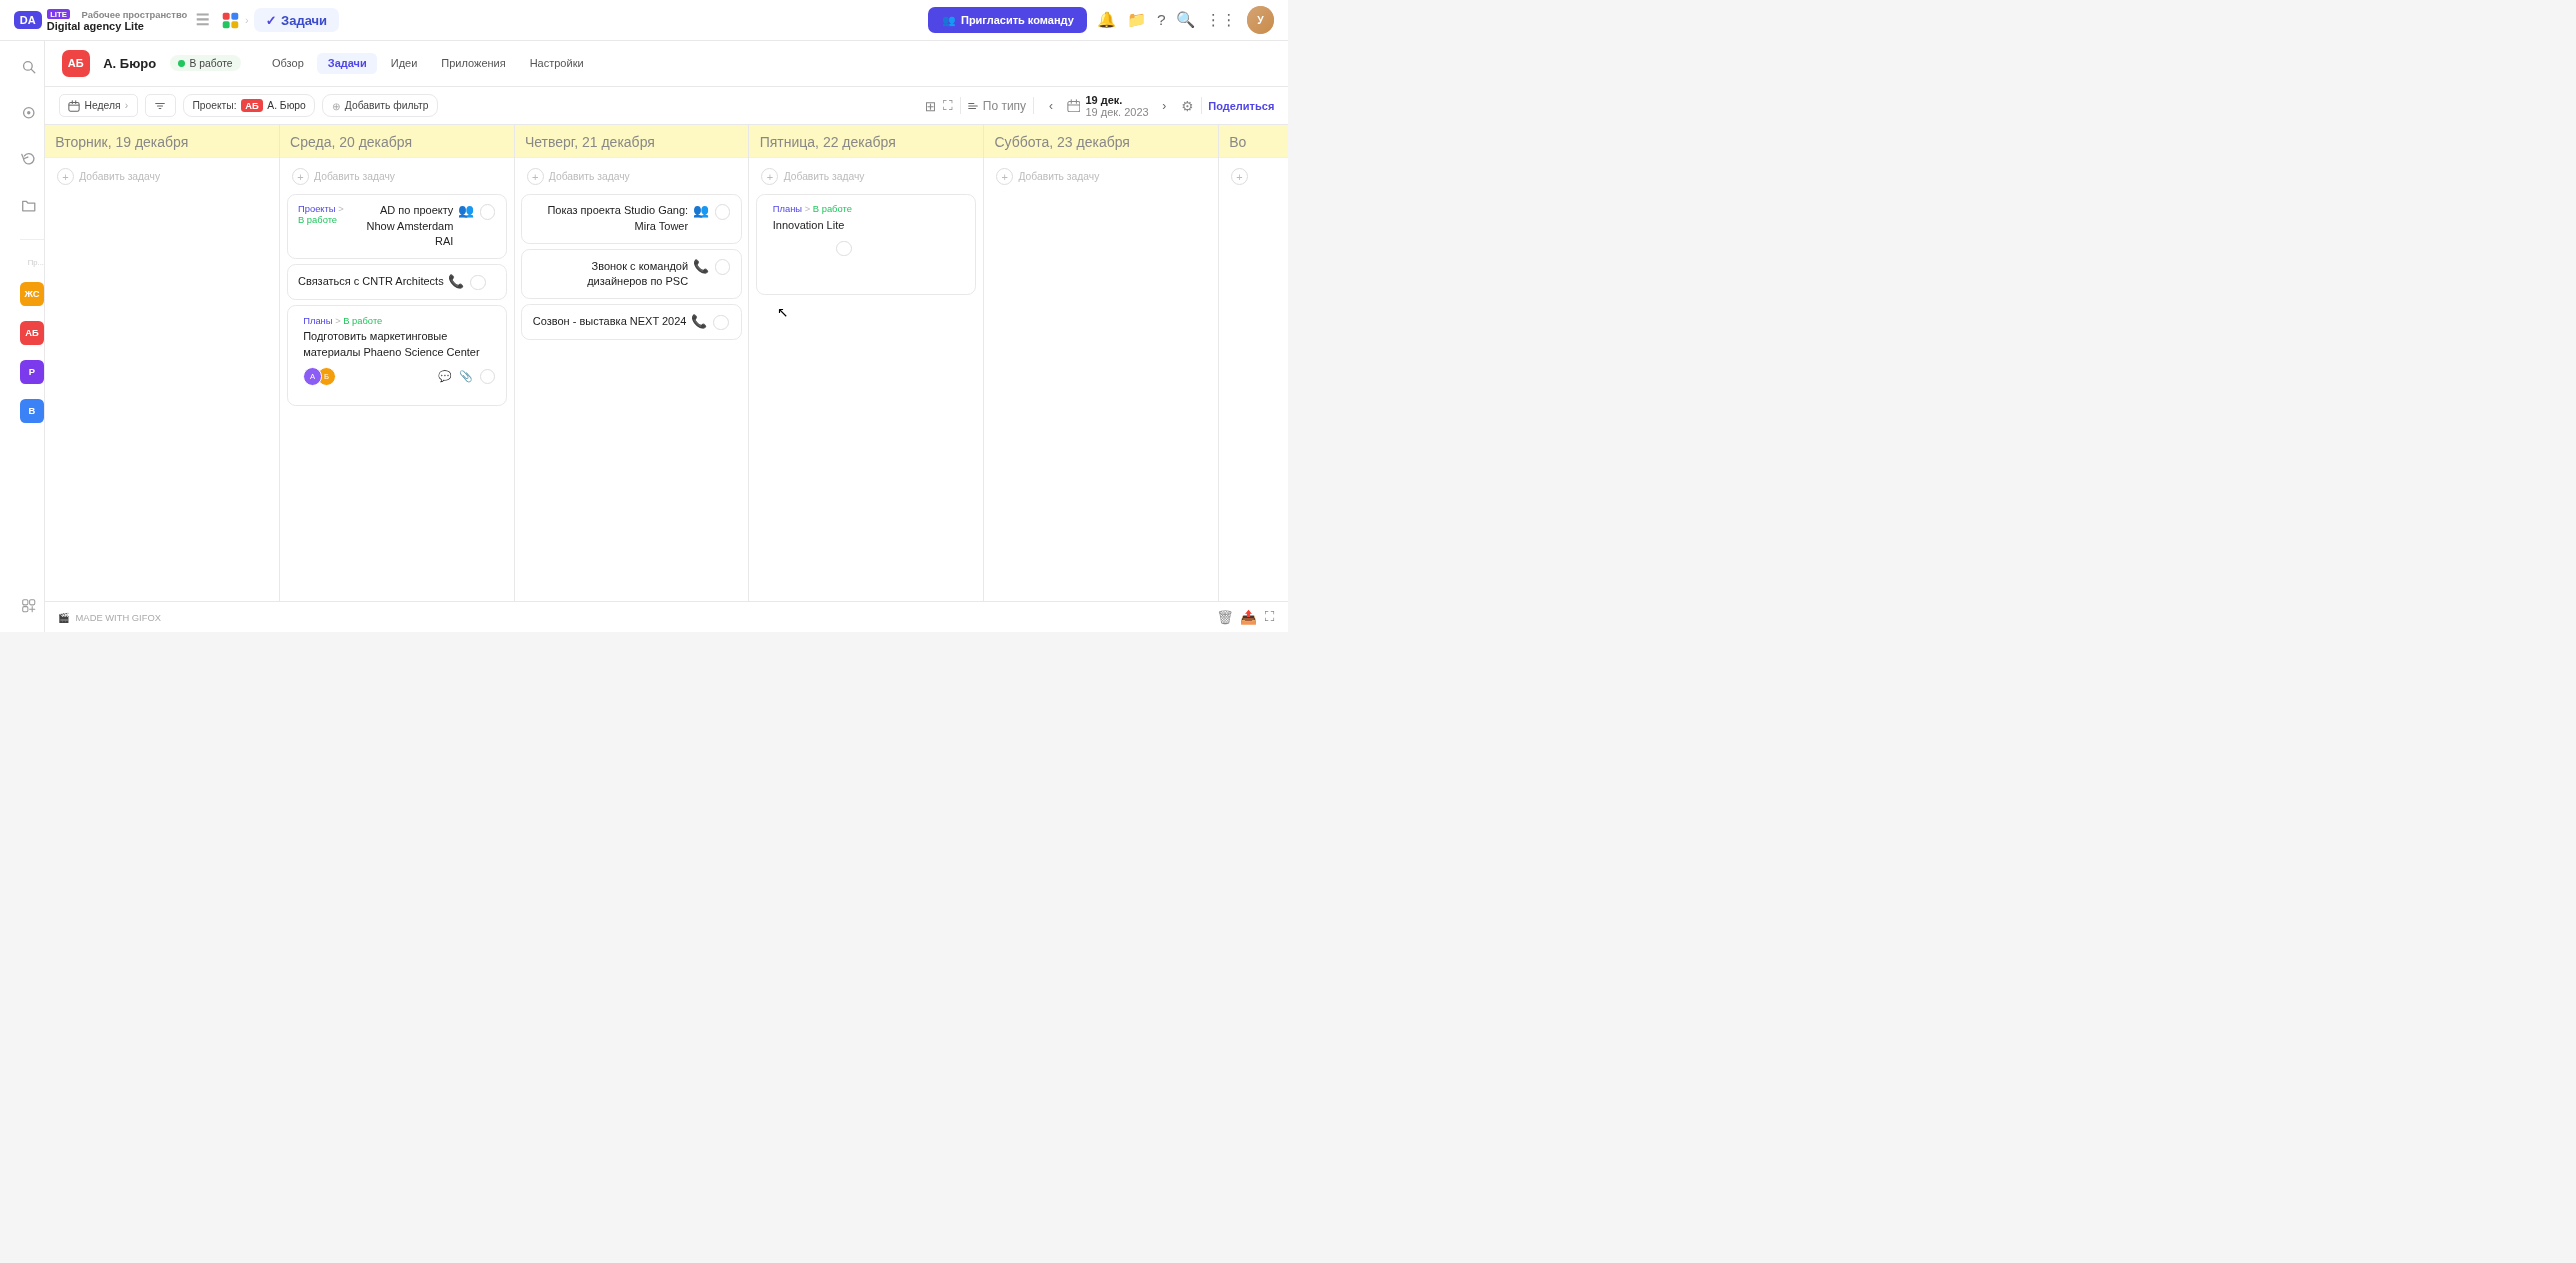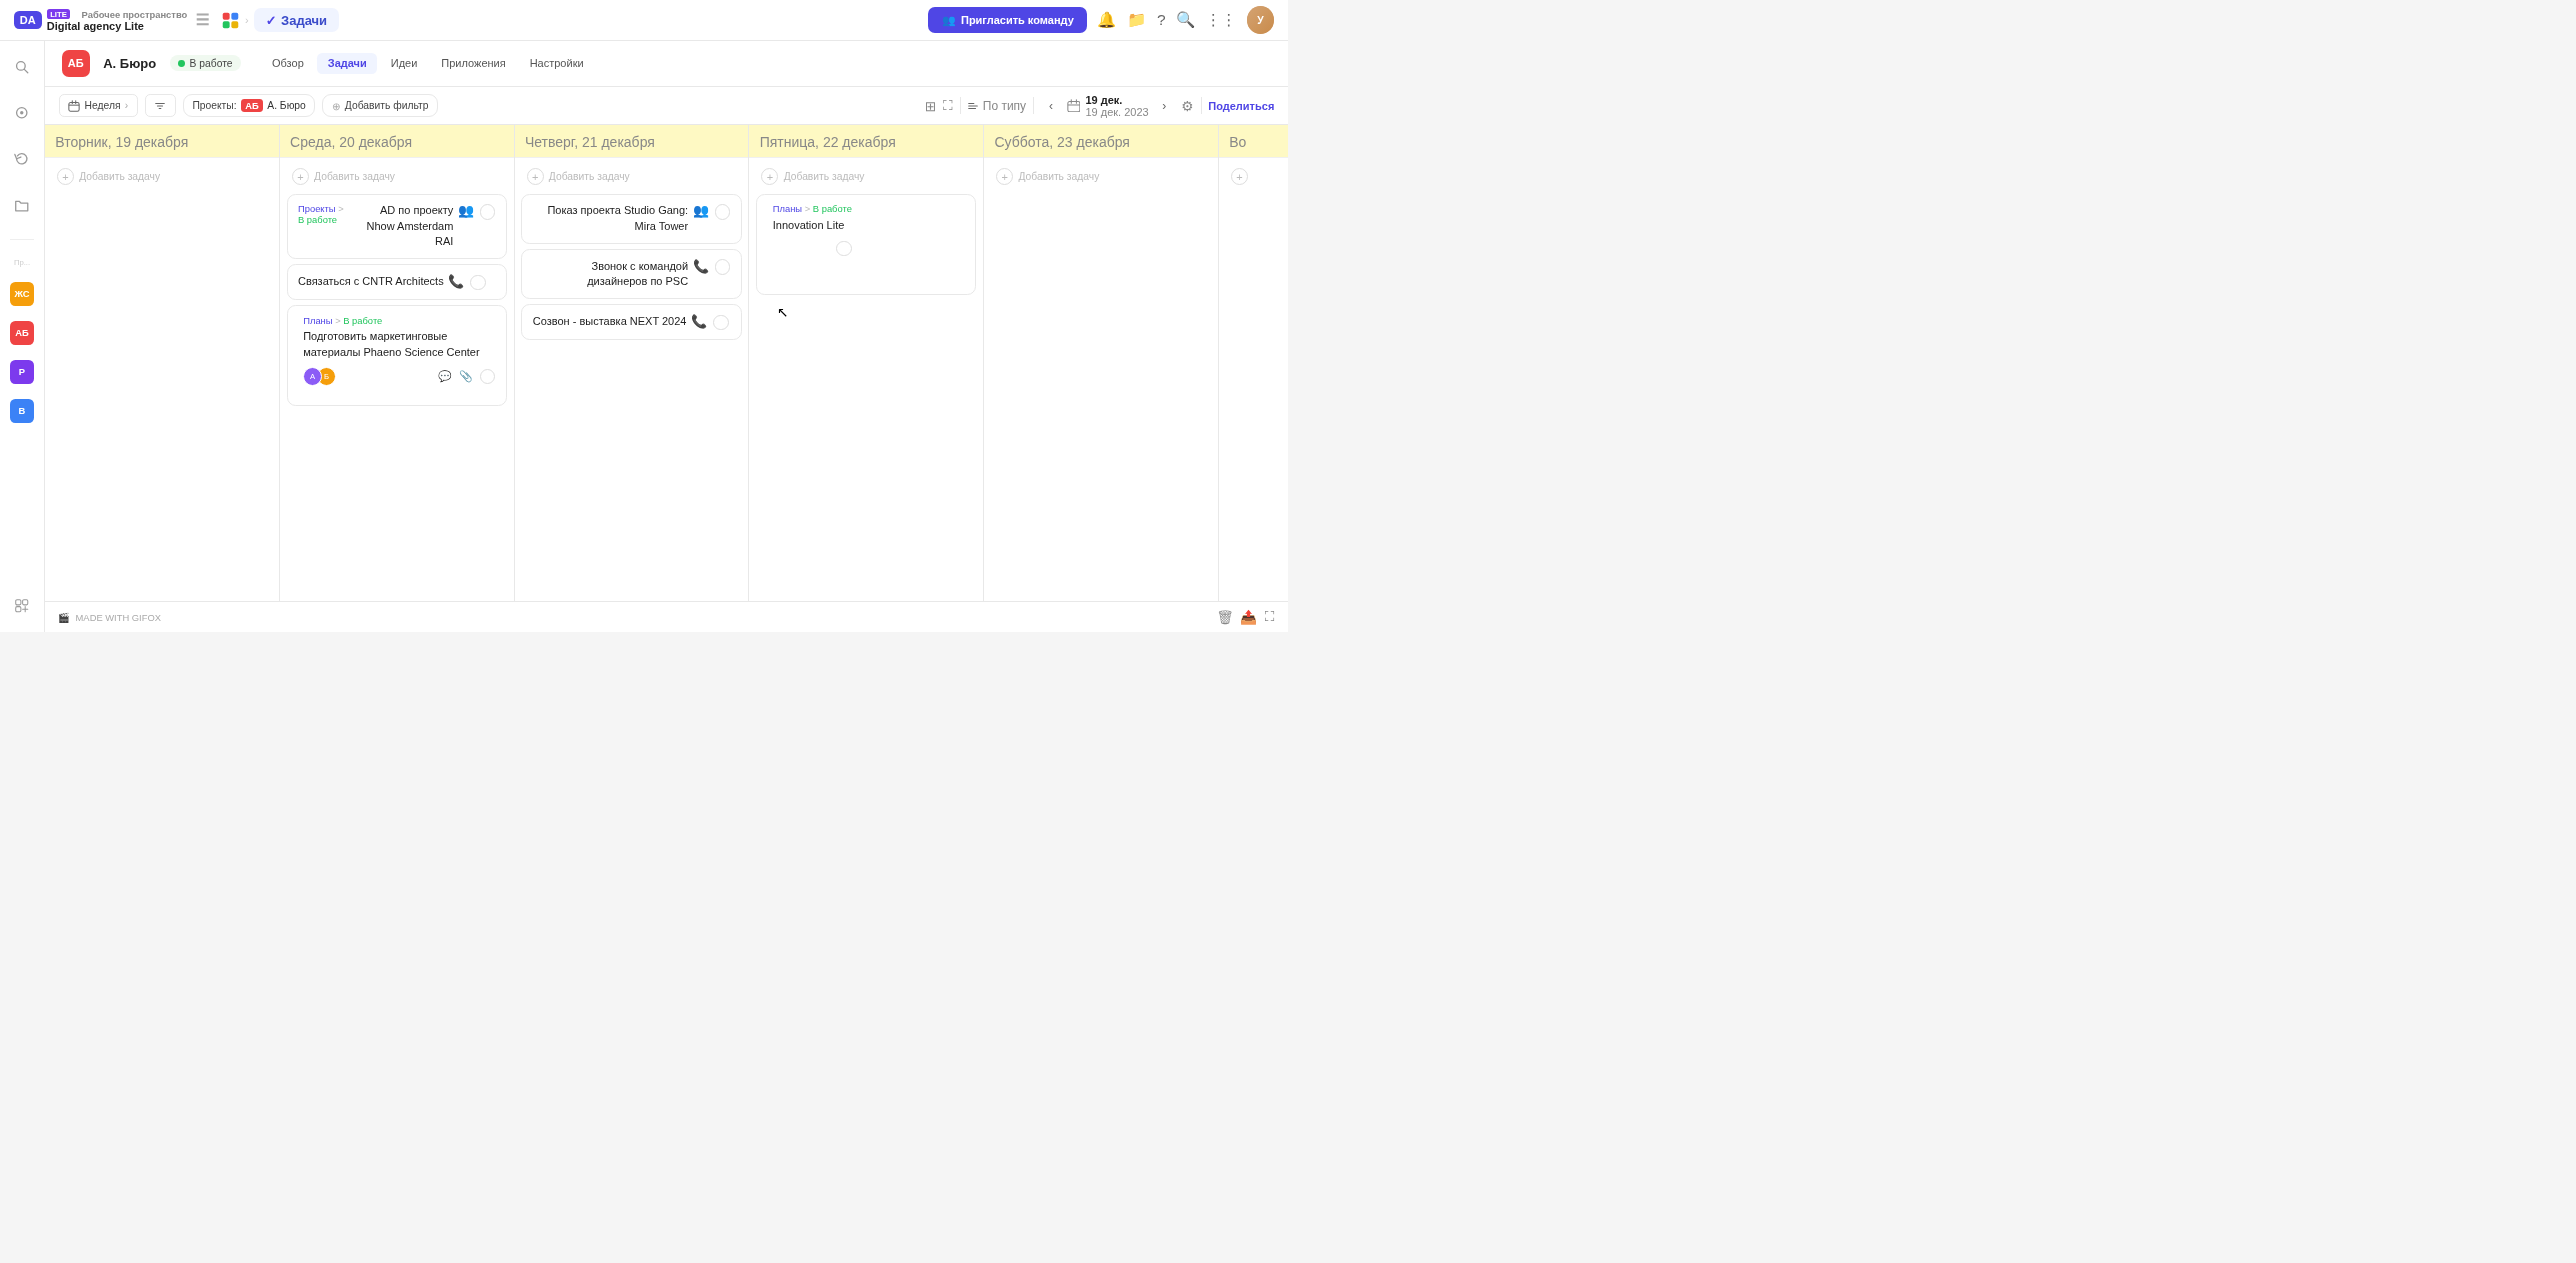--- a/index.html
+++ b/index.html
@@ -12,21 +12,21 @@
     .breadcrumb-apps { display: flex; gap: 2.6px; align-items: center; cursor: pointer; }
     .breadcrumb-sep { color: #ccc; }
     .breadcrumb-tasks { display: flex; align-items: center; gap: 4.3px; background: #f0f4ff; border-radius: 6.9px; padding: 4.3px 12px; font-weight: 600; color: #3b4cca; font-size: 13px; }
     .topbar-right { margin-left: auto; display: flex; align-items: center; gap: 10.3px; }
     .invite-btn { display: flex; align-items: center; gap: 5.2px; background: #4f46e5; color: #fff; border: none; border-radius: 6.9px; padding: 6.9px 13.7px; font-size: 11px; font-weight: 600; cursor: pointer; }
     .topbar-icon { color: #666; font-size: 15.5px; cursor: pointer; }
     .avatar { width: 27.5px; height: 27.5px; border-radius: 50%; background: #d4a373; display: flex; align-items: center; justify-content: center; overflow: hidden; }
 
     
     .layout { display: flex; height: calc(632px - 41px); }
-    .sidebar { width: 45px; background: #fff; border-right: 0.9px solid #e8e8e8; display: flex; flex-direction: column; align-items: center; padding: 10.3px 0; gap: 15px; }
+    .sidebar { width: 45px; background: #fff; border-right: 0.9px solid #e8e8e8; display: flex; flex-direction: column; align-items: flex-end; padding: 10.3px 0; gap: 15px; }
     .sidebar-icon { width: 31px; height: 31px; border-radius: 6.9px; display: flex; align-items: center; justify-content: center; cursor: pointer; color: #888; font-size: 13.7px; }
     .sidebar-avatar-sm { width: 24px; height: 24px; border-radius: 5.2px; display: flex; align-items: center; justify-content: center; font-size: 9.4px; font-weight: 700; color: #fff; cursor: pointer; }
     .sidebar-search { color: #999; }
 
     
     .main-content { flex: 1; display: flex; flex-direction: column; overflow: hidden; }
 
     
     .project-header { display: flex; align-items: center; gap: 13.7px; padding: 8.6px 17px; background: #fff; border-bottom: 0.9px solid #e8e8e8; }
     .project-avatar { width: 27.5px; height: 27.5px; border-radius: 6.9px; background: #ef4444; color: #fff; font-size: 11px; font-weight: 700; display: flex; align-items: center; justify-content: center; }

